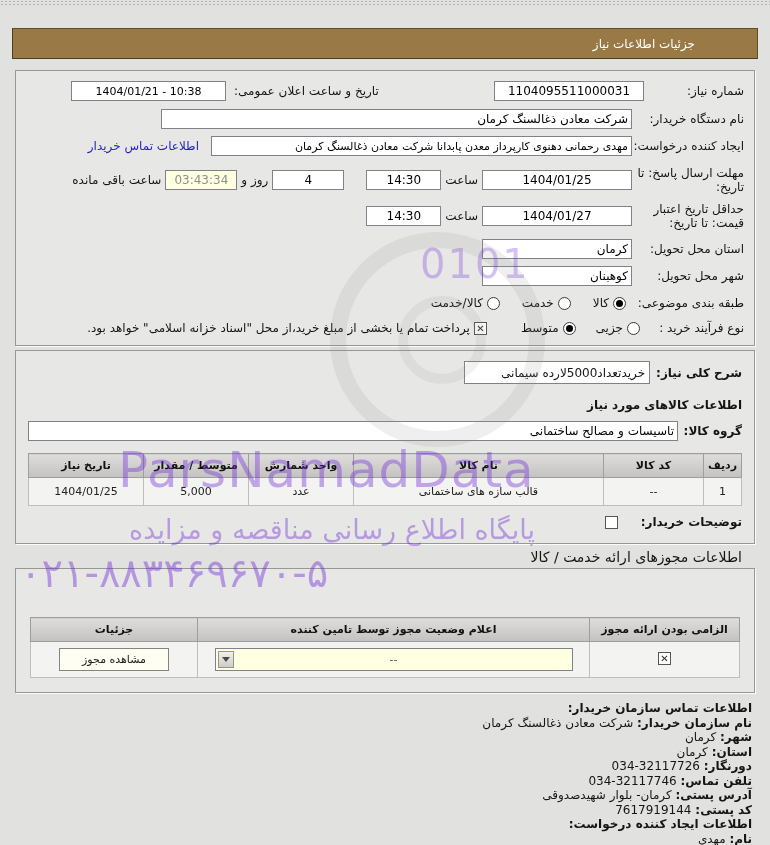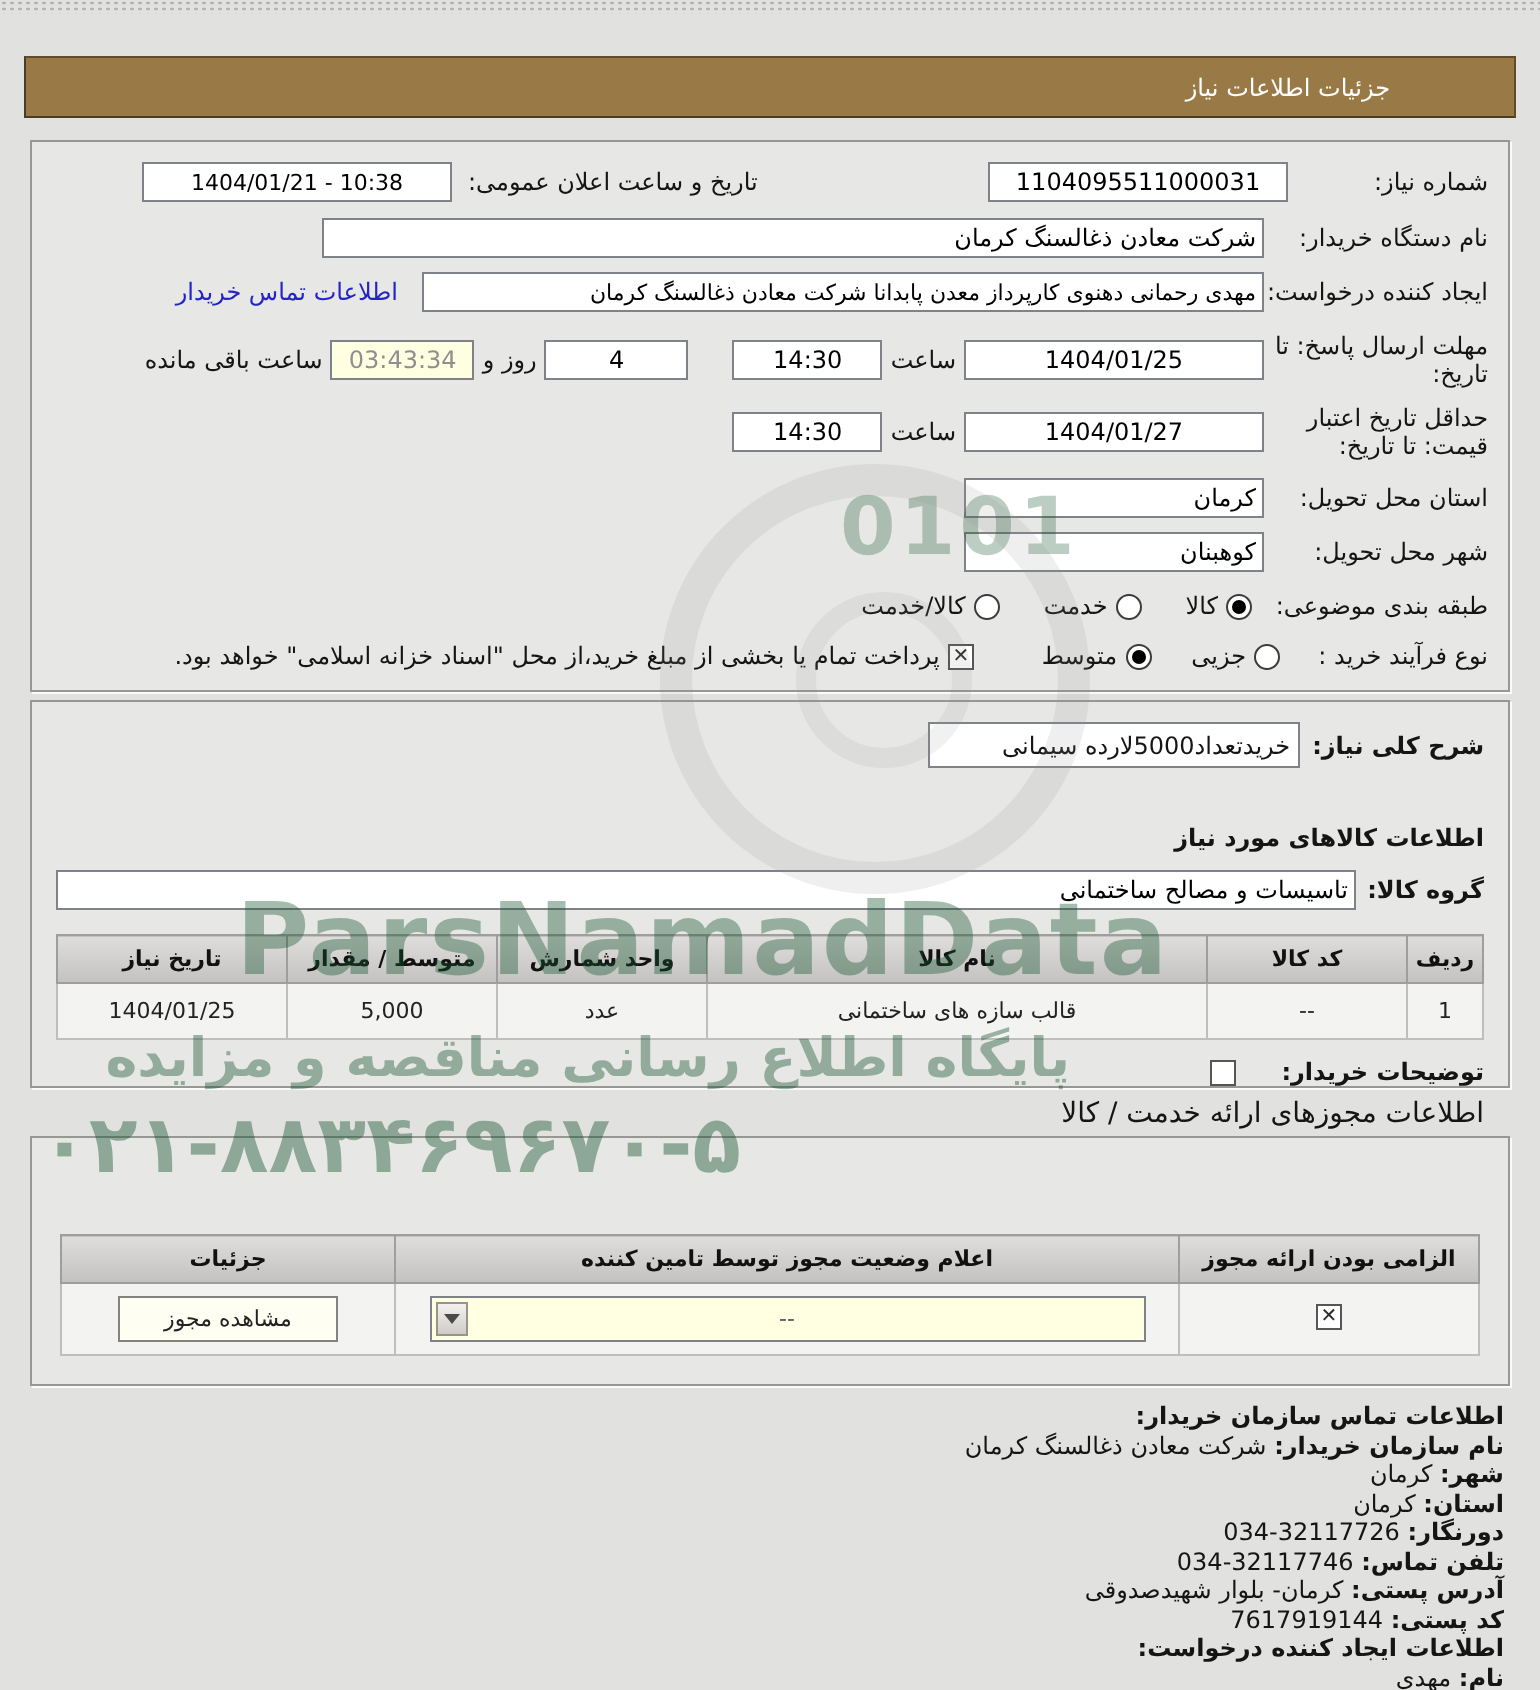--- a/index.html
+++ b/index.html
@@ -83,21 +83,21 @@
     display:flex;align-items:center;justify-content:center}
   .selarrow::before{content:"";width:0;height:0;border:4px solid transparent;
     border-top:5px solid #4a4a4a;margin-top:4px}
 
   .btn{height:23px;min-width:110px;background:#fffef2;border:1px solid #84847f;
     font-family:"DejaVu Sans",sans-serif;font-size:11px;color:#222;padding:0 12px;cursor:pointer}
 
   .cline{line-height:14.5px;white-space:nowrap}
 
   
-  .wm{position:absolute;pointer-events:none;font-weight:bold;color:#14532d;z-index:40}
+  .wm{position:absolute;pointer-events:none;font-weight:normal;color:#6d28d9;z-index:40}
   .wm-brand{top:441px;left:118px;font-size:50px;opacity:.38;direction:ltr;letter-spacing:1px}
   .wm-tag{top:514px;right:235px;font-size:27px;opacity:.4;letter-spacing:1px}
   .wm-phone{top:550px;left:20px;font-size:40px;opacity:.42;direction:ltr;letter-spacing:4px}
   .wm-digits{top:241px;left:420px;font-size:40px;opacity:.28;direction:ltr;letter-spacing:2px}
   .wm-circle{position:absolute;pointer-events:none;border-radius:50%;z-index:40}
   .wm-c1{left:330px;top:232px;width:215px;height:215px;border:16px solid rgba(140,140,140,.14)}
   .wm-c2{left:398px;top:296px;width:88px;height:88px;border:10px solid rgba(140,140,140,.12)}
 </style>
 </head>
 <body>
@@ -188,21 +188,21 @@
 
 <div class="panel p2">
 
   <div class="frow" style="margin-top:2px">
     <span class="lbl b" style="margin-left:6px">شرح کلی نیاز:</span>
     <span class="descbox w186">
       <span>خریدتعداد5000لارده سیمانی</span>
     </span>
   </div>
 
-  <div class="frow b" style="margin-top:28px">
+  <div class="frow b" style="margin-top:14px">
     <span>اطلاعات کالاهای مورد نیاز</span>
   </div>
 
   <div class="frow" style="margin-top:9px">
     <span class="lbl b" style="width:64px">گروه کالا:</span>
     <input class="inp" style="flex: 1 1 0%;" value="تاسیسات و مصالح ساختمانی">
   </div>
 
   <table style="margin-top:12px">
     <tbody>

